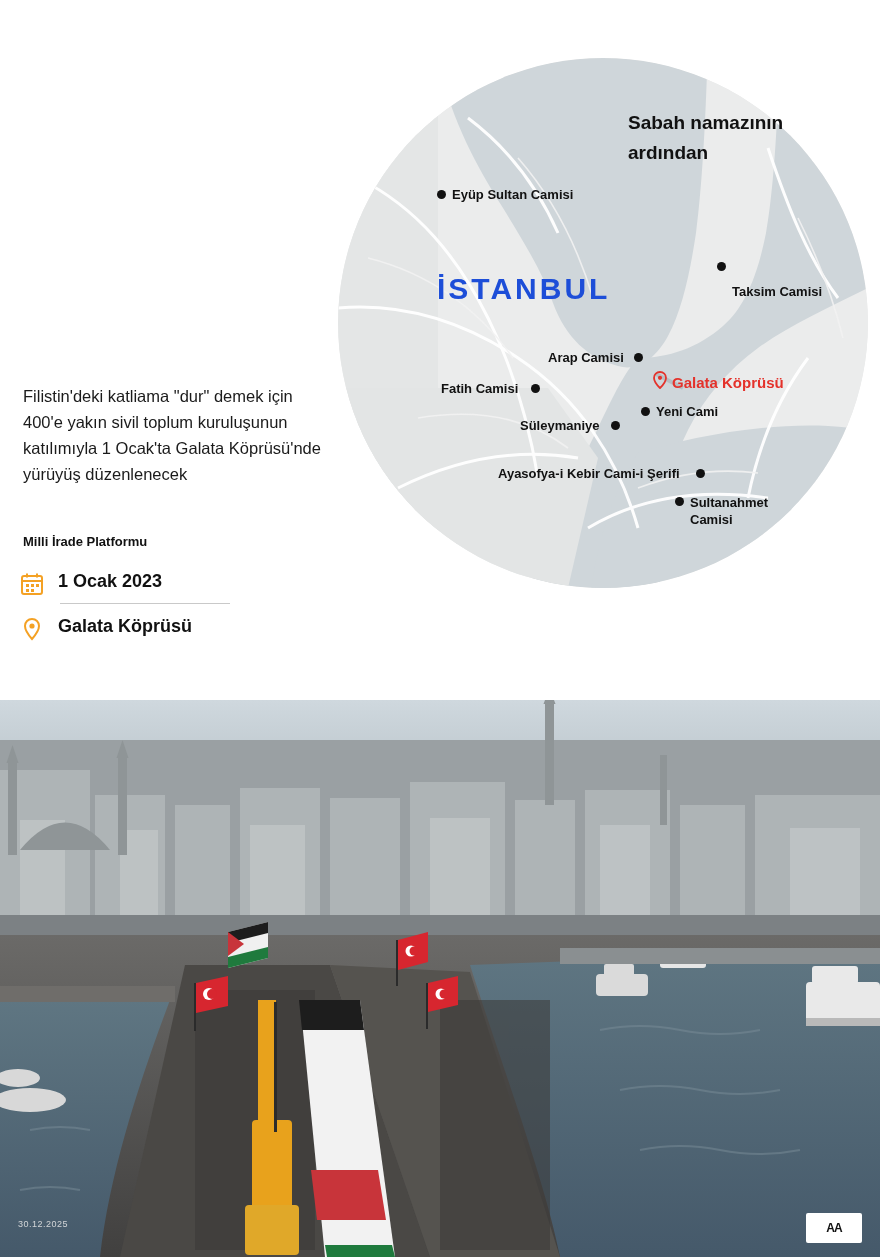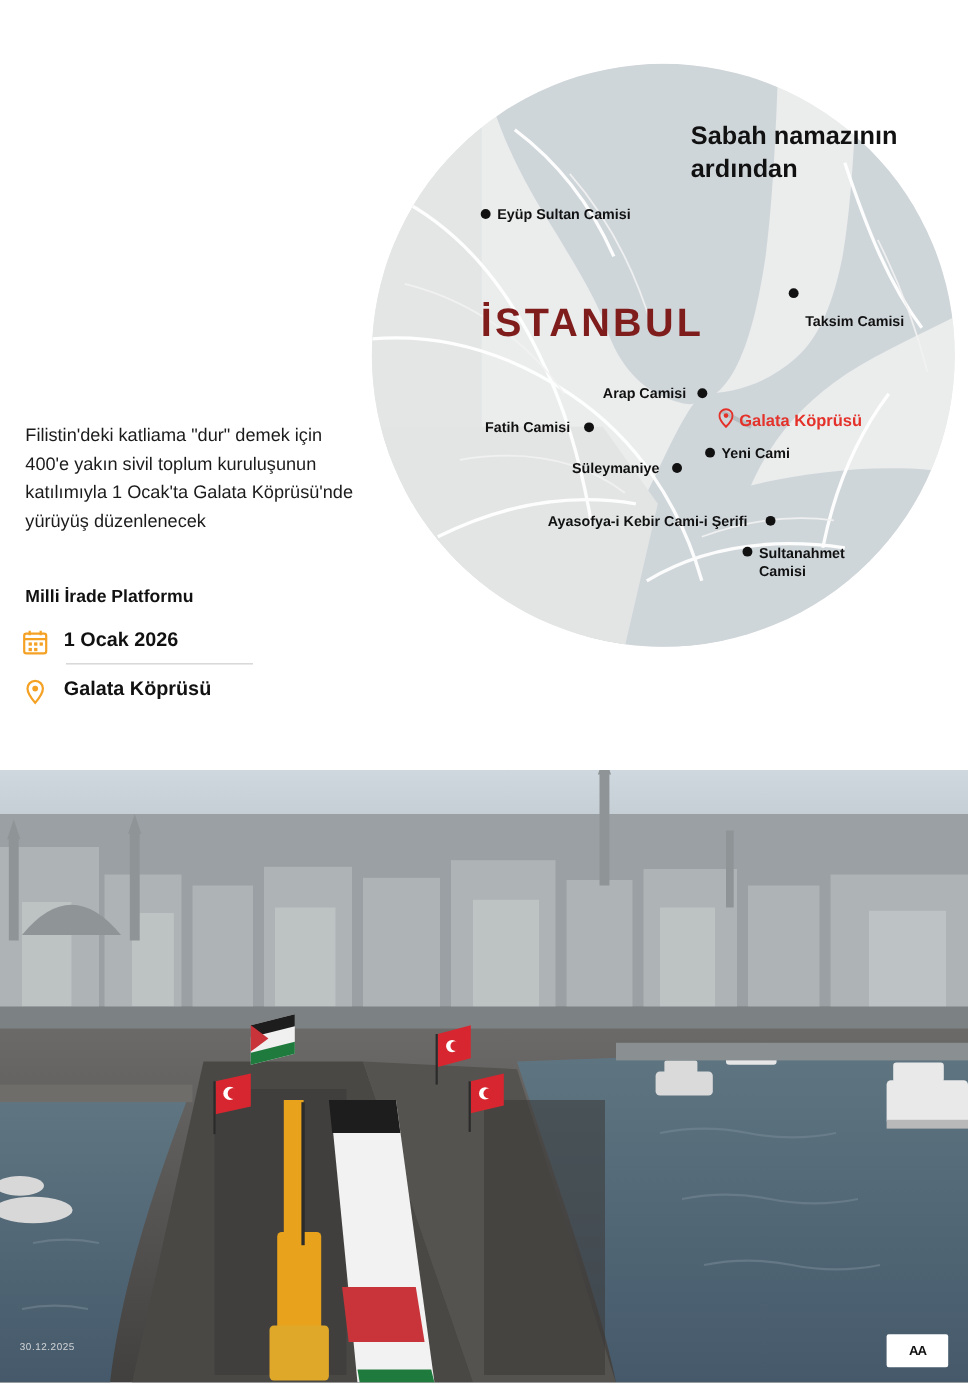--- a/index.html
+++ b/index.html
@@ -18,44 +18,44 @@
   .headline {
     position:absolute; left:22px; top:42px; width:350px;
     font-size:45px; line-height:52px; font-weight:bold; color:#111; letter-spacing:-0.5px;
   }
   .subtext {
     position:absolute; left:23px; top:383px; width:310px;
     font-size:16.5px; line-height:26px; color:#1b1b1b;
   }
   .org {
     position:absolute; left:23px; top:534px;
-    font-size:16px; font-weight:bold; color:#111;
+    font-size:13px; font-weight:bold; color:#111;
   }
 
   .meta { position:absolute; left:20px; top:566px; width:330px; }
   .meta-row { position:relative; height:45px; }
   .meta-icon { position:absolute; left:0; top:6px; width:24px; height:24px; }
   .meta-text { position:absolute; left:38px; top:5px; font-size:18px; font-weight:bold; color:#111; }
   .meta-underline { position:absolute; left:40px; top:37px; width:170px; height:1px; background:#c9c9c9; }
 
   
   .map-wrap {
     position:absolute; left:338px; top:58px; width:530px; height:530px;
     border-radius:50%; overflow:hidden; background:#e9eaea;
   }
   .map-svg { position:absolute; left:0; top:0; }
 
   .map-title {
     position:absolute; left:628px; top:108px; width:230px;
-    font-size:23px; line-height:30px; font-weight:bold; color:#111;
+    font-size:19px; line-height:30px; font-weight:bold; color:#111;
   }
 
   .city-label {
     position:absolute; left:437px; top:272px;
-    font-size:36px; letter-spacing:3px; color:#7f1d1d; font-weight:bold;
+    font-size:30px; letter-spacing:3px; color:#1d4ed8; font-weight:bold;
   }
 
   .poi { position:absolute; font-size:13px; color:#111; font-weight:bold; white-space:nowrap; }
   .poi-dot { position:absolute; width:9px; height:9px; background:#111; border-radius:50%; }
   .poi-hl { color:#e4322b; }
   .poi-pin { position:absolute; width:14px; height:18px; }
 
   
   .photo { position:absolute; left:0; top:700px; width:880px; height:557px; overflow:hidden; background:#8a8f93;text-align:center; }
   .photo svg { display:block; }
@@ -92,21 +92,21 @@
             <line x1="2" y1="9" x2="22" y2="9" stroke="#f4a124" stroke-width="2"></line>
             <line x1="7" y1="1.5" x2="7" y2="5.5" stroke="#f4a124" stroke-width="2"></line>
             <line x1="17" y1="1.5" x2="17" y2="5.5" stroke="#f4a124" stroke-width="2"></line>
             <rect x="6" y="12" width="3" height="3" fill="#f4a124"></rect>
             <rect x="11" y="12" width="3" height="3" fill="#f4a124"></rect>
             <rect x="16" y="12" width="3" height="3" fill="#f4a124"></rect>
             <rect x="6" y="17" width="3" height="3" fill="#f4a124"></rect>
             <rect x="11" y="17" width="3" height="3" fill="#f4a124"></rect>
           </svg>
         </span>
-        <span class="meta-text">1  Ocak 2026</span>
+        <span class="meta-text">1  Ocak 2023</span>
         <span class="meta-underline"></span>
       </div>
 
 
       <div class="meta-row">
         <span class="meta-icon">
           <svg width="24" height="24" viewBox="0 0 24 24">
             <path d="M12 2c-4 0-7 3-7 7 0 5 7 13 7 13s7-8 7-13c0-4-3-7-7-7z" fill="none" stroke="#f4a124" stroke-width="2"></path>
             <circle cx="12" cy="9" r="2.6" fill="#f4a124"></circle>
           </svg>

